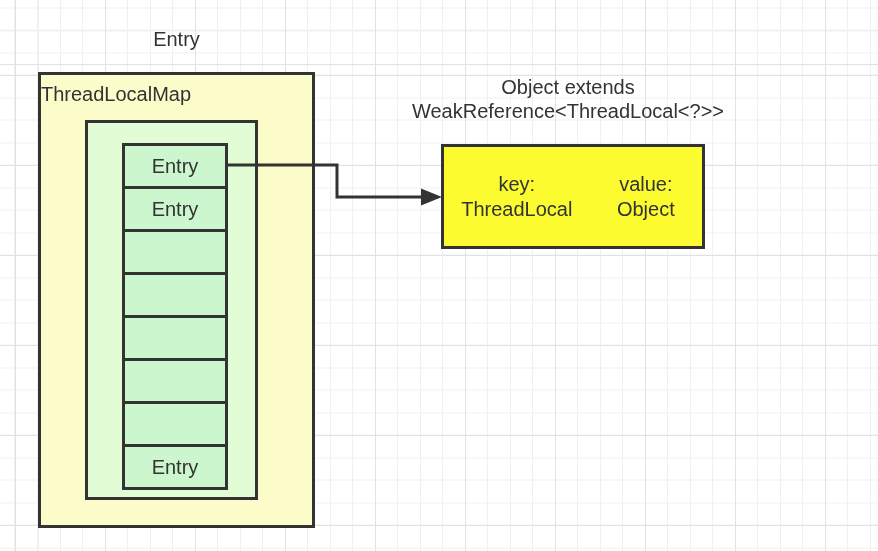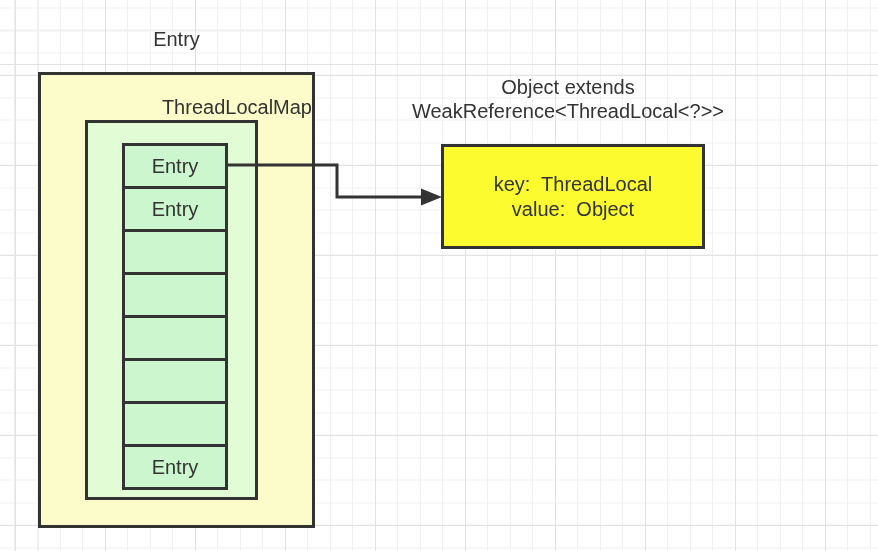--- a/index.html
+++ b/index.html
@@ -32,22 +32,22 @@
   .thread-box {
     position: absolute;
     left: 38px; top: 72px;
     width: 277px; height: 456px;
     background: #fcfccb;
     border: 3px solid #333333;
   }
 
   .map-label {
     position: absolute;
-    left: 0; top: 20px; width: 100%;
-    text-align: right;
+    left: 0; top: 7px; width: 100%;
+    text-align: left;
     font-size: 20px;
     line-height: 24px;
   }
 
   .map-container {
     position: absolute;
     left: 44px; top: 45px;
     width: 173px; height: 380px;
     background: #e2fcd5;
     border: 3px solid #333333;
@@ -92,21 +92,20 @@
     line-height: 24px;
   }
 
   .detail-box {
     position: absolute;
     left: 441px; top: 144px;
     width: 264px; height: 105px;
     background: #fbfb2f;
     border: 3px solid #333333;
     display: flex;
-    flex-direction: column;
     align-items: center;
     justify-content: center;
   }
   .detail-line {
     font-size: 20px;
     line-height: 25px;
     text-align: center;
     white-space: pre-wrap;
   }
 </style>

